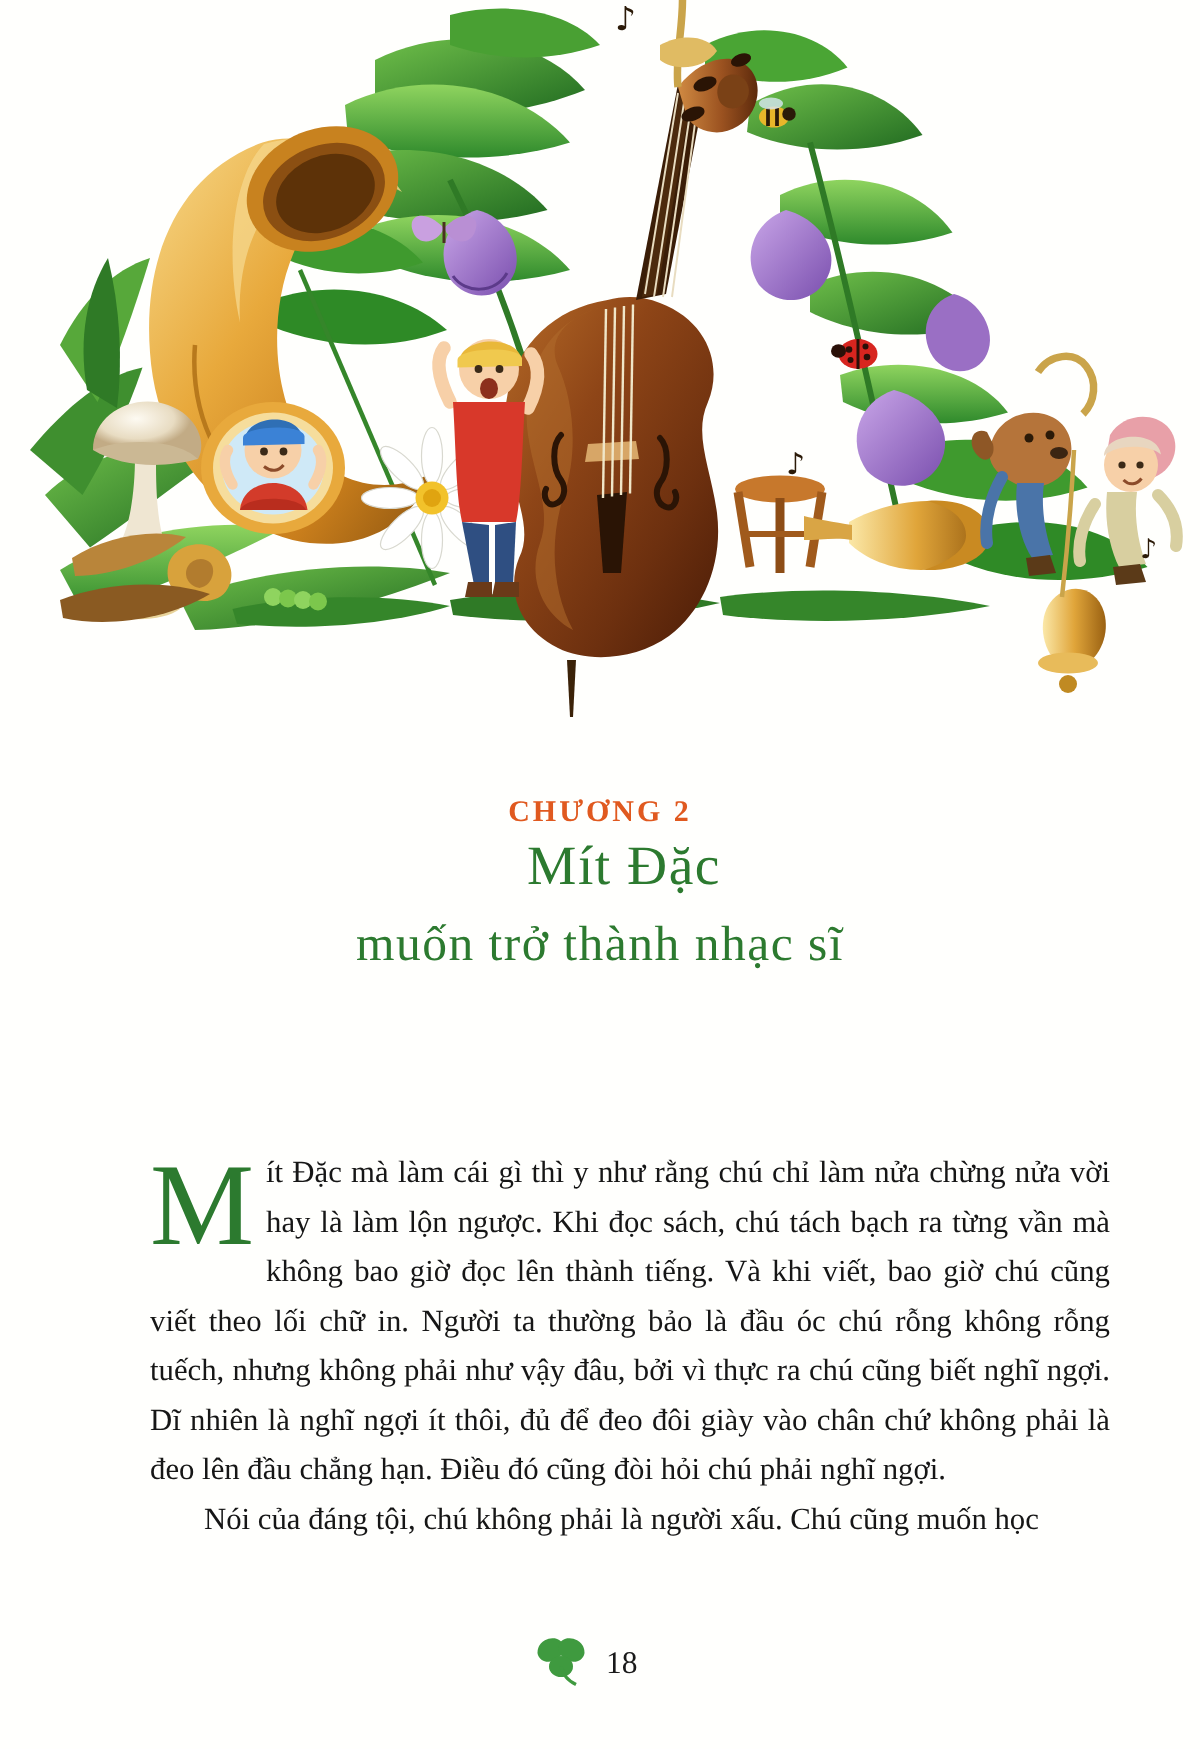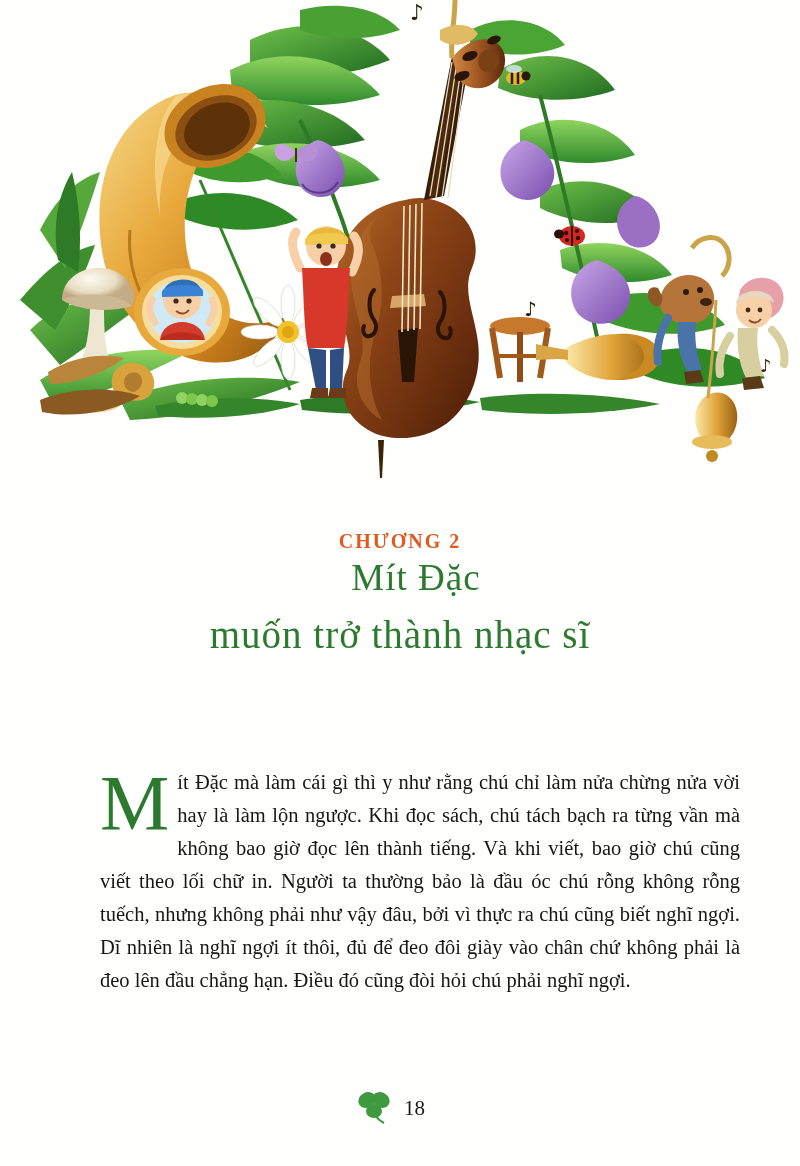--- a/index.html
+++ b/index.html
@@ -55,21 +55,21 @@
     color: #2c7a2f;
     letter-spacing: 1px;
   }
   .title-line2 {
     position: absolute;
     top: 612px;
     left: 0;
     width: 800px;
     text-align: center;
     font-family: "Liberation Serif", serif;
-    font-size: 39px;
+    font-size: 33px;
     color: #2c7a2f;
     letter-spacing: 1px;
   }
 
   
   .body-text {
     position: absolute;
     top: 766px;
     left: 100px;
     width: 640px;
@@ -435,20 +435,21 @@
   </div>
 
   <div class="chapter-label">CHƯƠNG 2</div>
   <div class="title-line1">Mít Đặc</div>
   <div class="title-line2">muốn trở thành nhạc sĩ</div>
 
   <div class="body-text">
     <p style="margin:0;">
       <span class="dropcap">M</span><span>ít Đặc mà làm cái gì thì y như rằng chú chỉ làm nửa chừng nửa vời hay là làm lộn ngược. Khi đọc sách, chú tách bạch ra từng vần mà không bao giờ đọc lên thành tiếng. Và khi viết, bao giờ chú cũng viết theo lối chữ in. Người ta thường bảo là đầu óc chú rỗng không rỗng tuếch, nhưng không phải như vậy đâu, bởi vì thực ra chú cũng biết nghĩ ngợi. Dĩ nhiên là nghĩ ngợi ít thôi, đủ để đeo đôi giày vào chân chứ không phải là đeo lên đầu chẳng hạn. Điều đó cũng đòi hỏi chú phải nghĩ ngợi.</span>
     </p>
+    <p class="para-indent para2" style="margin:0;">Nói của đáng tội, chú không phải là người xấu. Chú cũng muốn học</p>
   </div>
 
   <div class="footer">
     <span class="footer-inner">
       <span>
         <svg width="40" height="40" viewBox="0 0 40 40" xmlns="http://www.w3.org/2000/svg">
           <g fill="#3f9a3f">
             <ellipse cx="13" cy="14" rx="9" ry="7.5" transform="rotate(-30 13 14)"></ellipse>
             <ellipse cx="27" cy="14" rx="9" ry="7.5" transform="rotate(30 27 14)"></ellipse>
             <ellipse cx="20" cy="25" rx="8" ry="7"></ellipse>

